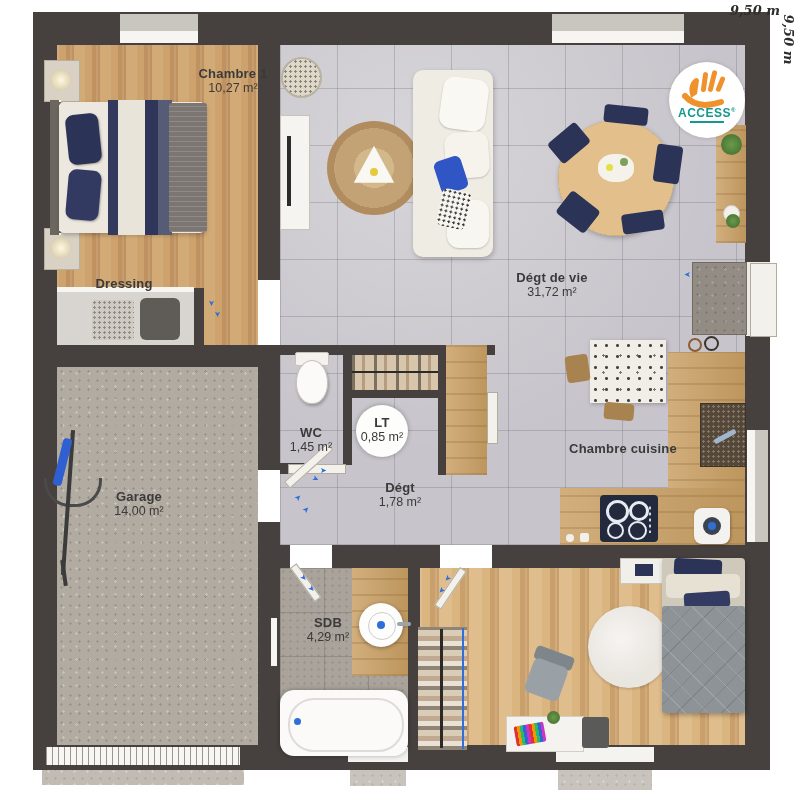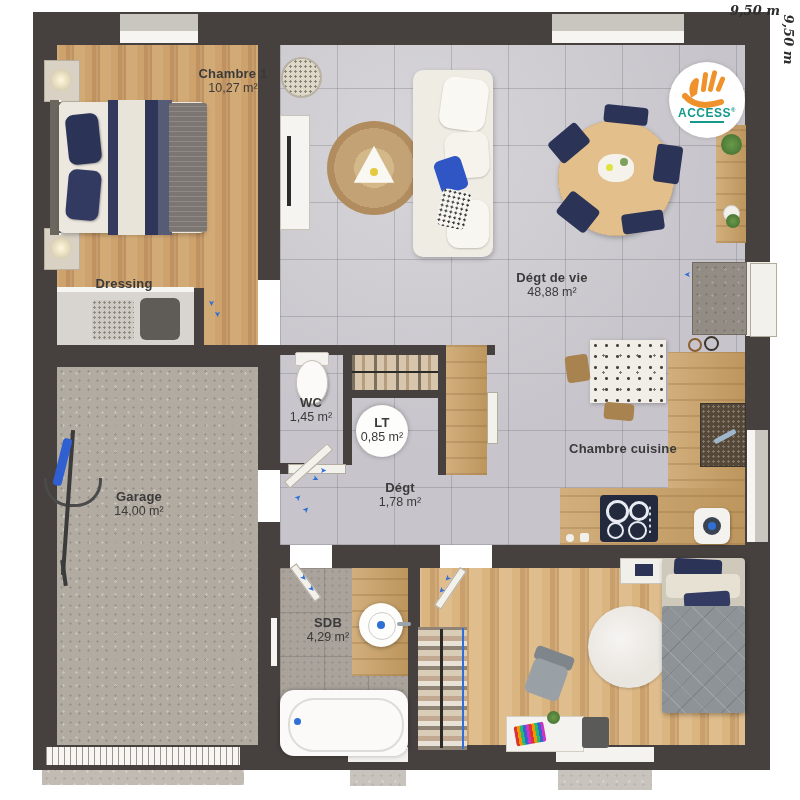--- a/index.html
+++ b/index.html
@@ -248,23 +248,23 @@
 
   <div class="lbl" style="left:173px;top:66px;width:120px;">
     <b>Chambre 1</b>
     <span>10,27 m²</span>
   </div>
   <div class="lbl" style="left:74px;top:276px;width:100px;">
     <b>Dressing</b>
   </div>
   <div class="lbl" style="left:492px;top:270px;width:120px;">
     <b>Dégt de vie</b>
-    <span>48,88 m²</span>
-  </div>
-  <div class="lbl" style="left:271px;top:395px;width:80px;">
+    <span>31,72 m²</span>
+  </div>
+  <div class="lbl" style="left:271px;top:425px;width:80px;">
     <b>WC</b>
     <span>1,45 m²</span>
   </div>
   <div class="lbl" style="left:342px;top:415px;width:80px;">
     <b>LT</b>
     <span>0,85 m²</span>
   </div>
   <div class="lbl" style="left:350px;top:480px;width:100px;">
     <b>Dégt</b>
     <span>1,78 m²</span>

